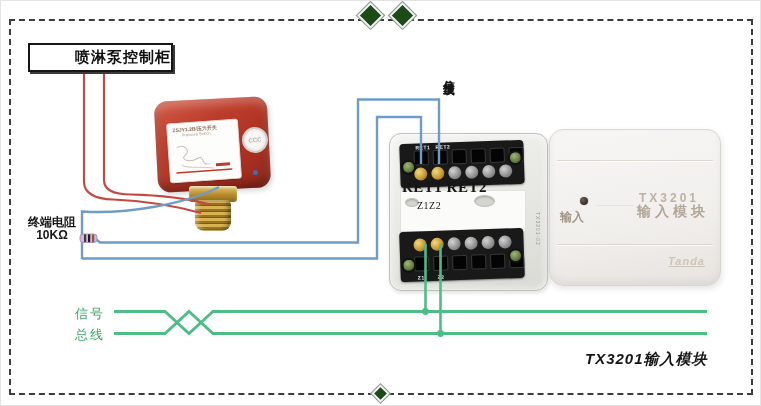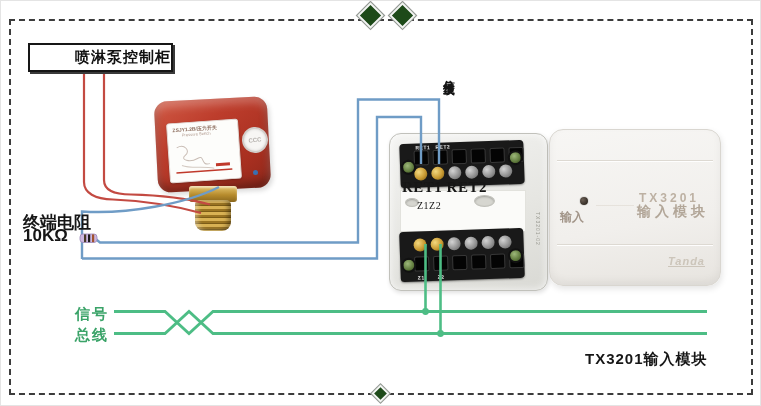--- a/index.html
+++ b/index.html
@@ -120,32 +120,32 @@
              font-style:italic;color:#ccc5ba;letter-spacing:1px;text-decoration:underline;}
   
   svg.wires{position:absolute;left:0;top:0;z-index:5;pointer-events:none;}
   .w-red{stroke:var(--wire-red);stroke-width:2.2;fill:none;}
   .w-blue{stroke:var(--wire-blue);stroke-width:2.4;fill:none;}
   .w-green{stroke:var(--wire-green);stroke-width:2.6;fill:none;}
   .w-bus{stroke:var(--wire-green);stroke-width:2.8;fill:none;}
   .w-dot{fill:var(--wire-green);}
   
   .lbl{position:absolute;z-index:7;color:#161616;}
-  .lbl-resistor{left:22px;top:215px;width:70px;text-align:left;
-                font-size:17px;font-weight:bold;line-height:13px;}
+  .lbl-resistor{left:16px;top:215px;width:70px;text-align:center;
+                font-size:12px;font-weight:bold;line-height:13px;}
   .lbl-feedback{left:440px;top:70px;font-size:11.5px;font-weight:bold;
                 writing-mode:vertical-rl;text-orientation:upright;letter-spacing:1px;}
   .lbl-ret{left:401px;top:178px;font-size:15px;font-weight:bold;
            font-family:"Liberation Serif",serif;letter-spacing:.5px;}
   .lbl-z{left:416px;top:199px;font-size:10px;font-weight:normal;
          font-family:"Liberation Serif",serif;letter-spacing:.5px;}
-  .lbl-bus{left:74px;top:302px;font-size:15px;font-weight:bold;line-height:21px;
+  .lbl-bus{left:74px;top:302px;font-size:13px;font-weight:normal;line-height:21px;
            color:var(--bus-green-text);letter-spacing:2px;}
   .lbl-switch{left:169px;top:350px;font-size:15px;font-weight:bold;letter-spacing:3px;}
-  .lbl-module{left:584px;top:349px;font-size:15px;font-weight:bold;letter-spacing:1px;}
+  .lbl-module{left:584px;top:349px;font-size:15px;font-weight:bold;letter-spacing:1px;font-style:italic;}
 </style>
 </head>
 <body>
 
 <div id="stage">
 
   <div class="frame"></div>
   <div class="diamond d-big" style="left:360px;top:5px;"></div>
   <div class="diamond d-big" style="left:392px;top:5px;"></div>
   <div class="diamond d-small" style="left:373px;top:386px;"></div>

